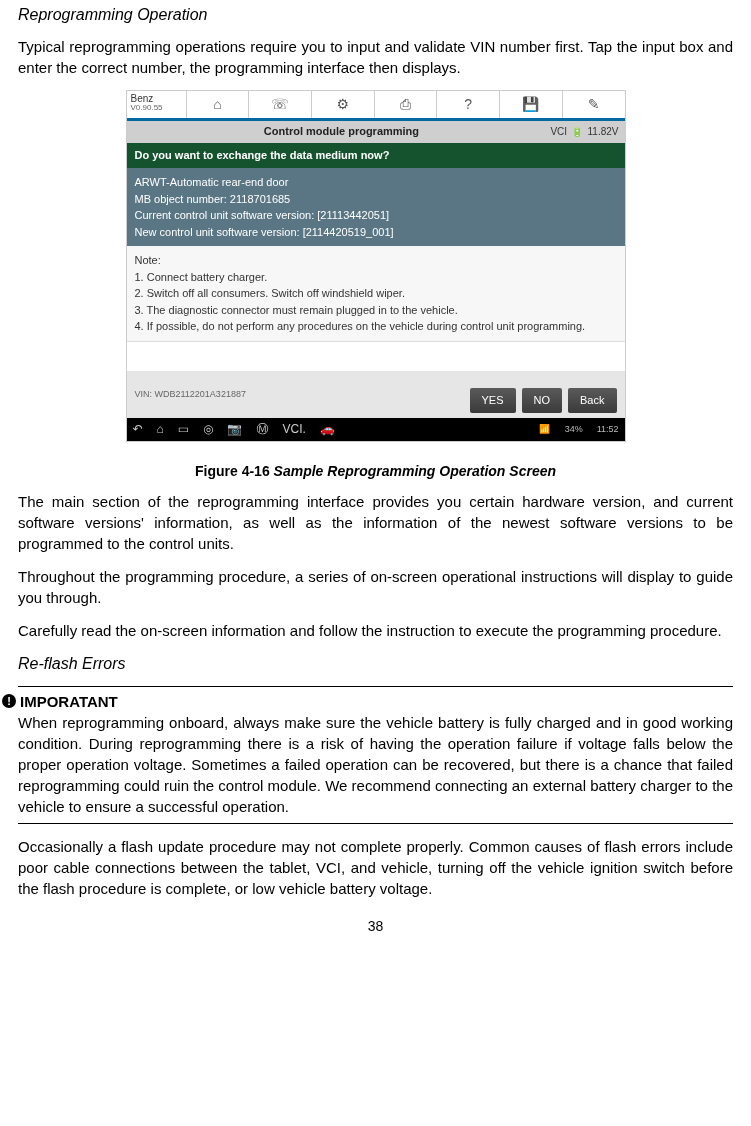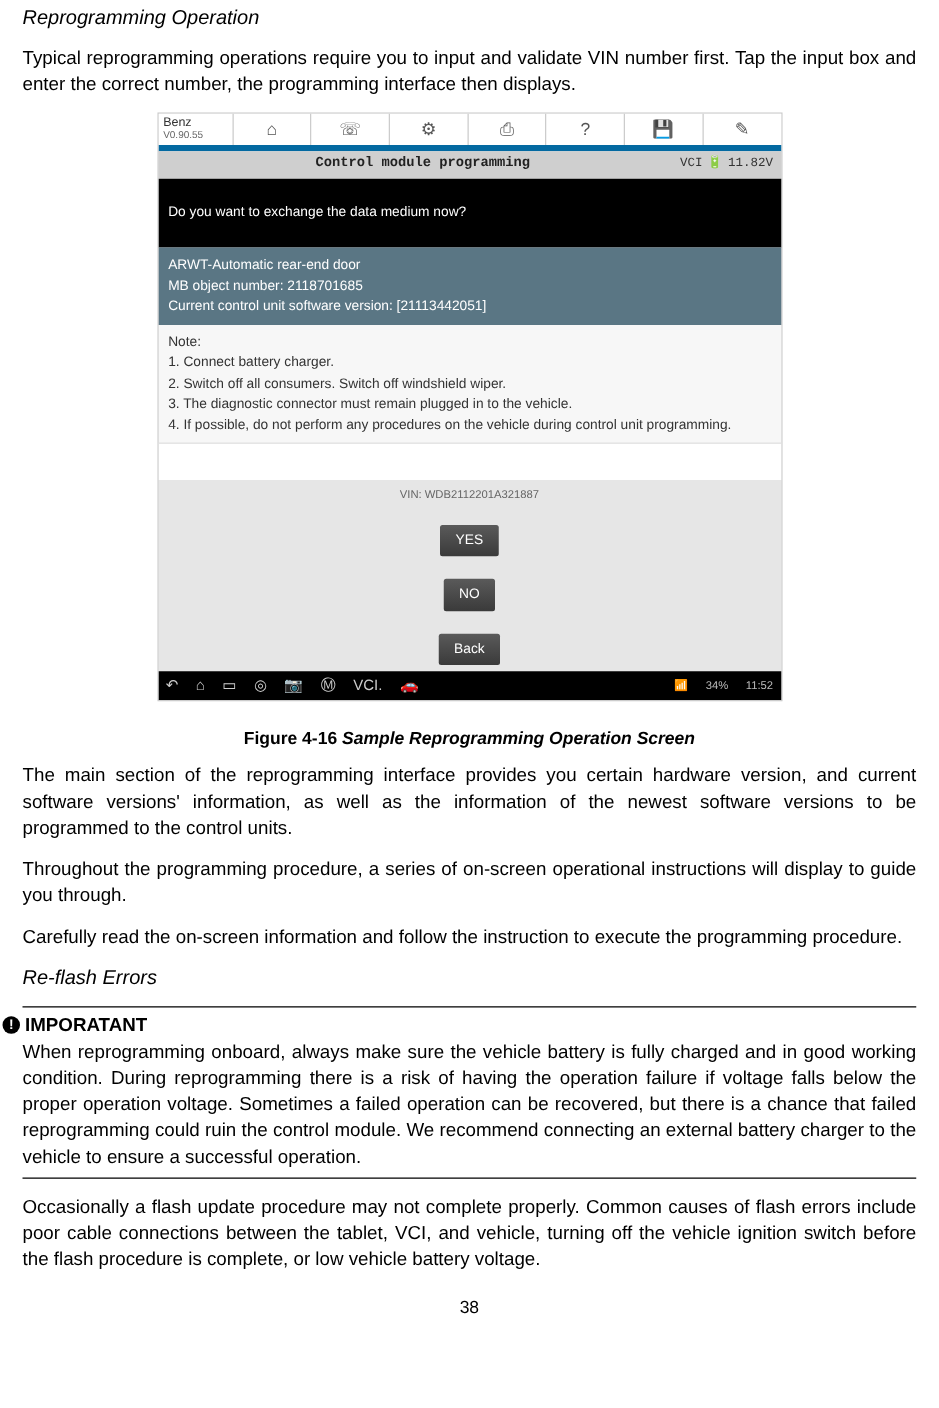--- a/index.html
+++ b/index.html
@@ -74,21 +74,21 @@
       background: #f7f7f7;
       text-align: left;
       font-family: Arial, sans-serif;
       font-size: 11px;
       color: #333;
     }
     .ss-header {
       display: flex;
       align-items: stretch;
       background: #fff;
-      border-bottom: 5px solid #0369a1;
+      border-bottom: 3px solid #0369a1;
       height: 30px;
     }
     .ss-brand {
       width: 60px;
       padding: 2px 4px;
       font-size: 10px;
       line-height: 1.1;
       border-right: 1px solid #ccc;
     }
     .ss-brand .v { font-size: 8px; color: #666; }
@@ -101,29 +101,29 @@
       color: #555;
       font-size: 14px;
     }
     .ss-tool:last-child { border-right: none; }
     .ss-titlebar {
       background: #cfcfcf;
       display: flex;
       align-items: center;
       padding: 3px 6px;
       font-size: 11px;
-      font-family: Liberation Mono, monospace;
     }
     .ss-titlebar .title { flex: 1; text-align: center; font-weight: bold; color: #222; }
     .ss-titlebar .right { font-size: 10px; color: #333; display:flex; align-items:center; gap:4px;}
     .ss-prompt {
-      background: #000000;
-      color: #fff;
-      padding: 20px 8px;
-      font-size: 11px;
+      background: #14532d;
+      color: #fff;
+      padding: 5px 8px;
+      font-size: 11px;
+      font-weight: bold;
     }
     .ss-info {
       background: #5a7684;
       color: #fff;
       padding: 6px 8px;
       font-size: 11px;
       line-height: 1.5;
     }
     .ss-note {
       background: #f7f7f7;
@@ -132,21 +132,20 @@
       font-size: 11px;
       line-height: 1.5;
     }
     .ss-space { height: 30px; background: #fff; border-top: 1px solid #ddd; }
     .ss-footer {
       background: #e6e6e6;
       display: flex;
       align-items: center;
       padding: 5px 8px;
       gap: 6px;
-      flex-direction: column;
     }
     .ss-vin { flex: 1; font-size: 9px; color: #666; }
     .ss-btn {
       background: linear-gradient(#5a5a5a,#3a3a3a);
       color: #fff;
       padding: 5px 12px;
       font-size: 11px;
       border-radius: 2px;
       margin-top: 12px;
     }
@@ -190,20 +189,21 @@
         <span>VCI</span>
         <span>🔋</span>
         <span>11.82V</span>
       </span>
     </div>
     <div class="ss-prompt">Do you want to exchange the data medium now?</div>
     <div class="ss-info">
       <div>ARWT-Automatic rear-end door</div>
       <div>MB object number: 2118701685</div>
       <div>Current control unit software version: [21113442051]</div>
+      <div>New control unit software version: [2114420519_001]</div>
     </div>
     <div class="ss-note">
       <div>Note:</div>
       <div>1. Connect battery charger.</div>
       <div>2. Switch off all consumers. Switch off windshield wiper.</div>
       <div>3. The diagnostic connector must remain plugged in to the vehicle.</div>
       <div>4. If possible, do not perform any procedures on the vehicle during control unit programming.</div>
     </div>
     <div class="ss-space"></div>
     <div class="ss-footer">

